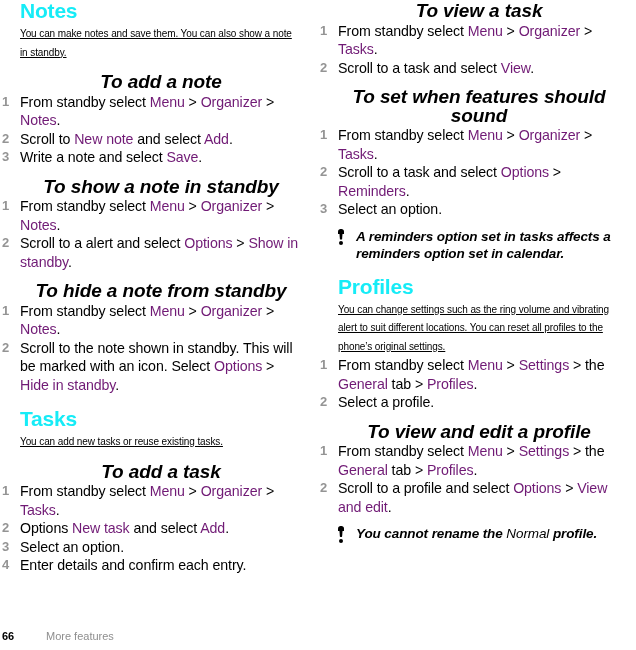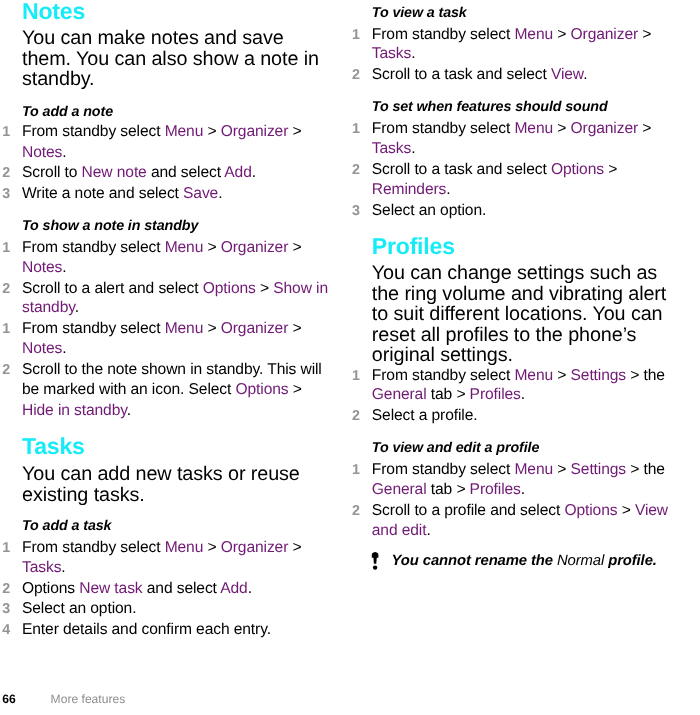--- a/index.html
+++ b/index.html
@@ -37,36 +37,38 @@
     color: #16ecf7;
     font-size: 21px;
     font-weight: bold;
     line-height: 22px;
     margin: 0 0 3px 18px;
     letter-spacing: -0.2px;
   }
 
   
   .para {
-    font-size: 18px;
+    font-size: 10px;
     line-height: 18.5px;
     margin: 0 0 0 18px;
     padding: 0;
     font-weight: normal;
     letter-spacing: -0.1px;
+    text-decoration: underline;
   }
 
   
   .proc-h {
-    font-size: 13px;
+    font-size: 19px;
     font-weight: bold;
     font-style: italic;
     line-height: 18.5px;
     margin: 11px 0 1px 18px;
     letter-spacing: -0.1px;
+    text-align: center;
   }
 
   
   .steps {
     margin: 0;
     padding: 0;
     list-style: none;
   }
   .step {
     position: relative;
@@ -195,20 +197,21 @@
         <div class="steps">
           <div class="step">
             <span class="step-num">1</span>
             <span class="step-txt"><span>From standby select </span><span class="hl">Menu</span><span> &gt; </span><span class="hl">Organizer</span><span> &gt; </span><span class="hl">Notes</span><span>.</span></span>
           </div>
           <div class="step">
             <span class="step-num">2</span>
             <span class="step-txt"><span>Scroll to a alert and select </span><span class="hl">Options</span><span> &gt; </span><span class="hl">Show in standby</span><span>.</span></span>
           </div>
         </div>
+        <div class="proc-h">To hide a note from standby</div>
         <div class="steps">
           <div class="step">
             <span class="step-num">1</span>
             <span class="step-txt"><span>From standby select </span><span class="hl">Menu</span><span> &gt; </span><span class="hl">Organizer</span><span> &gt; </span><span class="hl">Notes</span><span>.</span></span>
           </div>
           <div class="step">
             <span class="step-num">2</span>
             <span class="step-txt"><span>Scroll to the note shown in standby. This will be marked with an icon. Select </span><span class="hl">Options</span><span> &gt; </span><span class="hl">Hide in standby</span><span>.</span></span>
           </div>
         </div>
@@ -267,20 +270,28 @@
             <span class="step-num">2</span>
             <span class="step-txt"><span>Scroll to a task and select </span><span class="hl">Options</span><span> &gt; </span><span class="hl">Reminders</span><span>.</span></span>
           </div>
           <div class="step">
             <span class="step-num">3</span>
             <span class="step-txt"><span>Select an option.</span></span>
           </div>
         </div>
       </div>
 
+    <div class="tip">
+      <span class="tip-icon">
+        <span class="bang-top"></span>
+          <span class="bang"></span>
+          <span class="dot"></span>
+      </span>
+      <span class="tip-body">A reminders option set in tasks affects a reminders option set in calendar.</span>
+    </div>
 
     <div class="gap-sec"></div>
 
     <h1 class="sec-h">Profiles</h1>
 
     <p class="para">You can change settings such as the ring volume and vibrating alert to suit different locations. You can reset all profiles to the phone’s original settings.</p>
 
     <div>
         <div class="steps">
           <div class="step">

